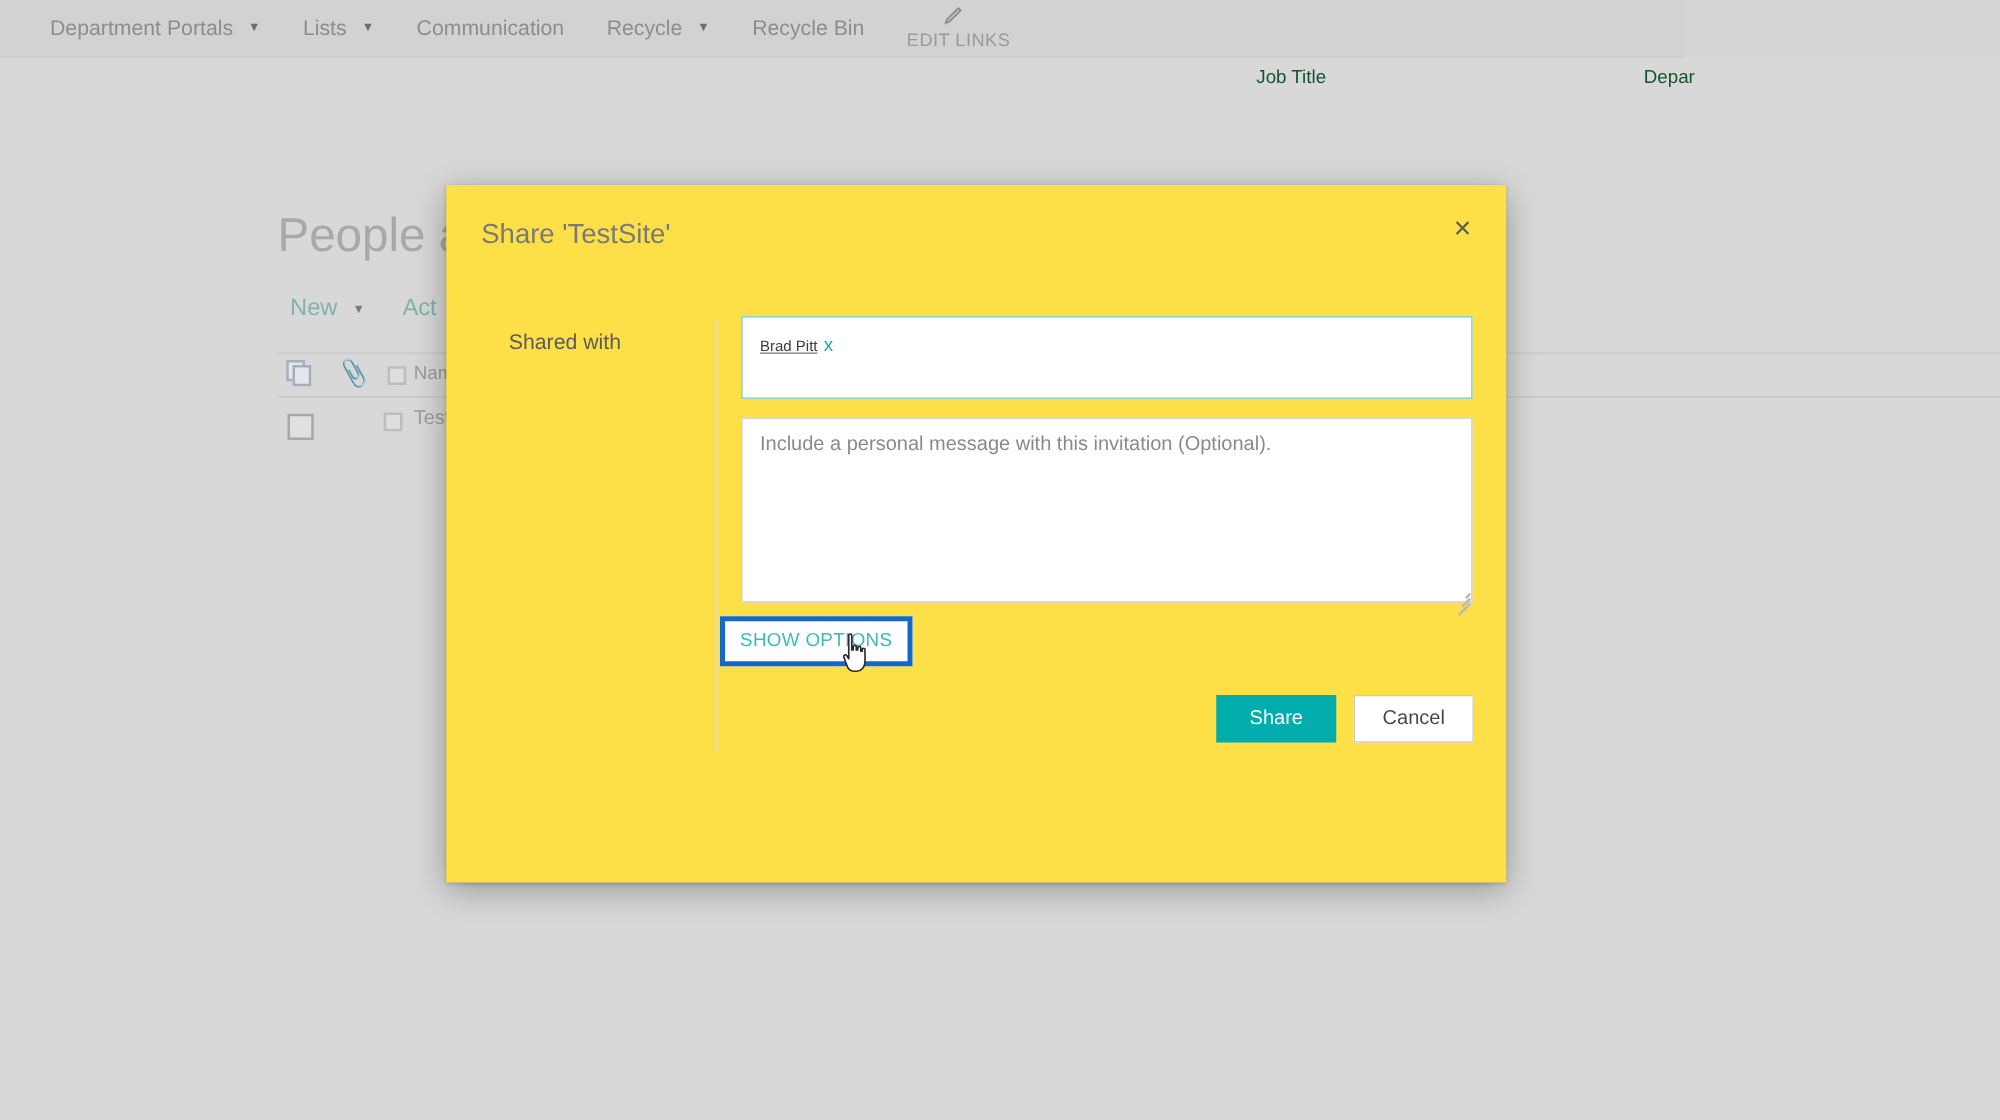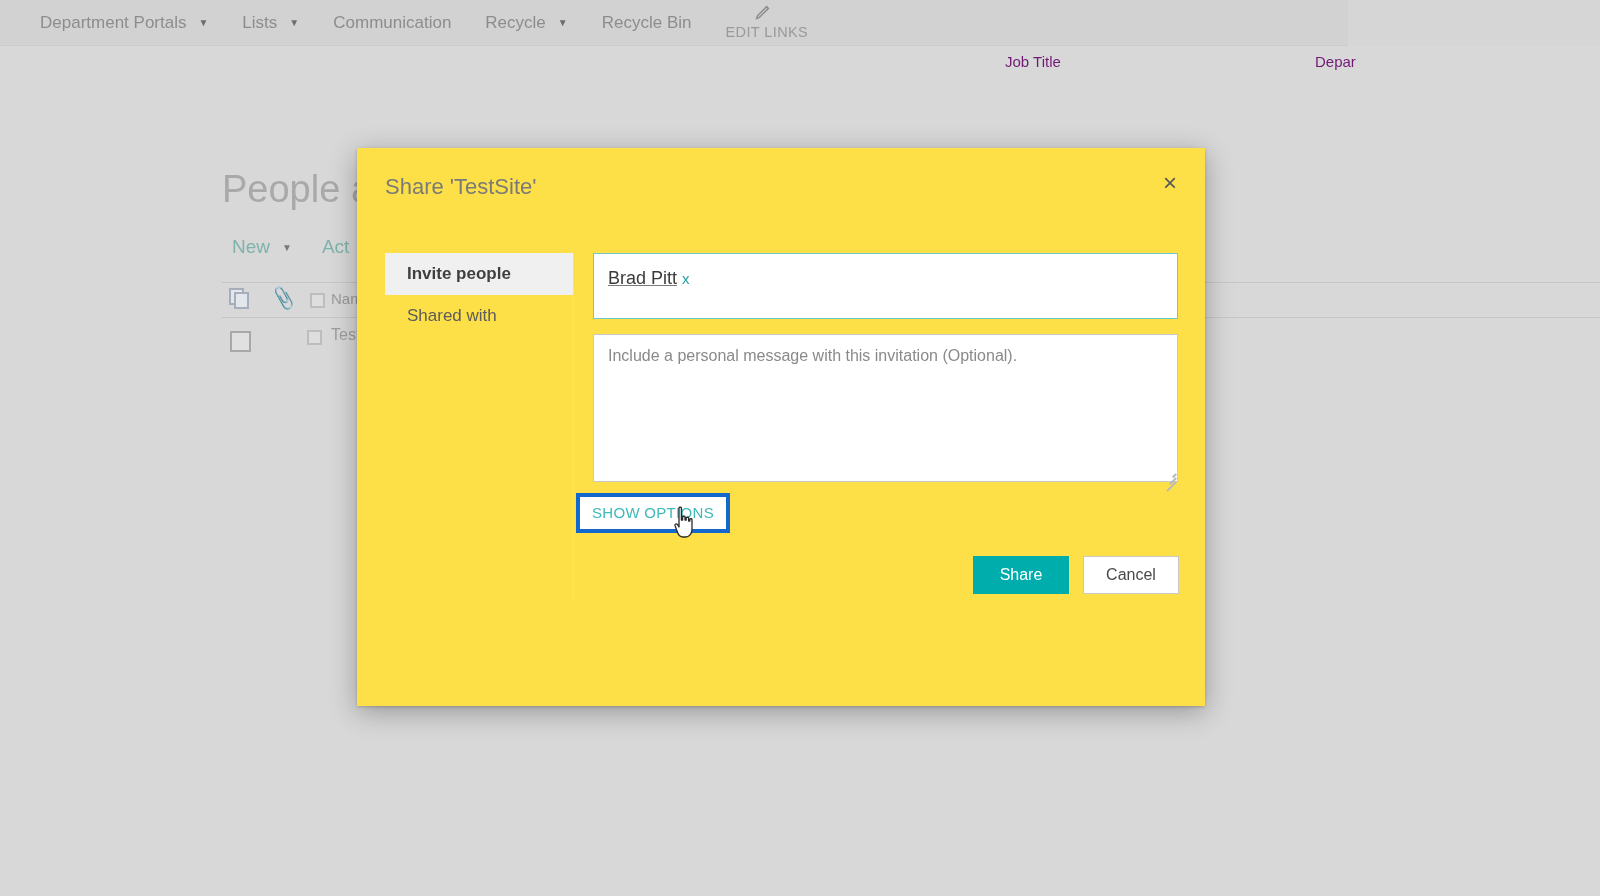--- a/index.html
+++ b/index.html
@@ -113,21 +113,21 @@
     position: absolute;
     top: 236px;
     left: 222px;
     width: 1378px;
     height: 36px;
     border-top: 1px solid #c6c6c6;
     border-bottom: 1px solid #c6c6c6;
   }
   .lh-cell {
     position: absolute;
-    color: #701a75;
+    color: #14532d;
     font-size: 15px;
     top: 7px;
     white-space: nowrap;
   }
 
   .doc-icon {
     position: absolute;
     top: 242px;
     left: 229px;
     width: 26px;
@@ -266,21 +266,21 @@
   #people-picker {
     position: relative;
     width: 585px;
     height: 66px;
     border: 1px solid #6ec9c9;
     background: #fff;
     padding: 14px 14px 0 14px;
     cursor: text;
   }
   .token {
-    font-size: 18px;
+    font-size: 12px;
     color: #3b3b3b;
     text-decoration: underline;
     text-decoration-color: #7a7a7a;
   }
   .token-remove {
     font-size: 15px;
     color: #26a3a3;
     margin-left: 5px;
     cursor: pointer;
   }
@@ -452,23 +452,20 @@
 
   <div id="modal">
 
     <div id="modal-title">Share 'TestSite'</div>
 
     <div id="modal-close">×</div>
 
     <div id="modal-body">
 
       <div id="side-tabs">
-        <div class="side-tab active">
-          <span>Invite people</span>
-        </div>
         <div class="side-tab">
           <span>Shared with</span>
         </div>
       </div>
 
       <div id="divider"></div>
 
       <div id="content">
 
         <div id="people-picker">

